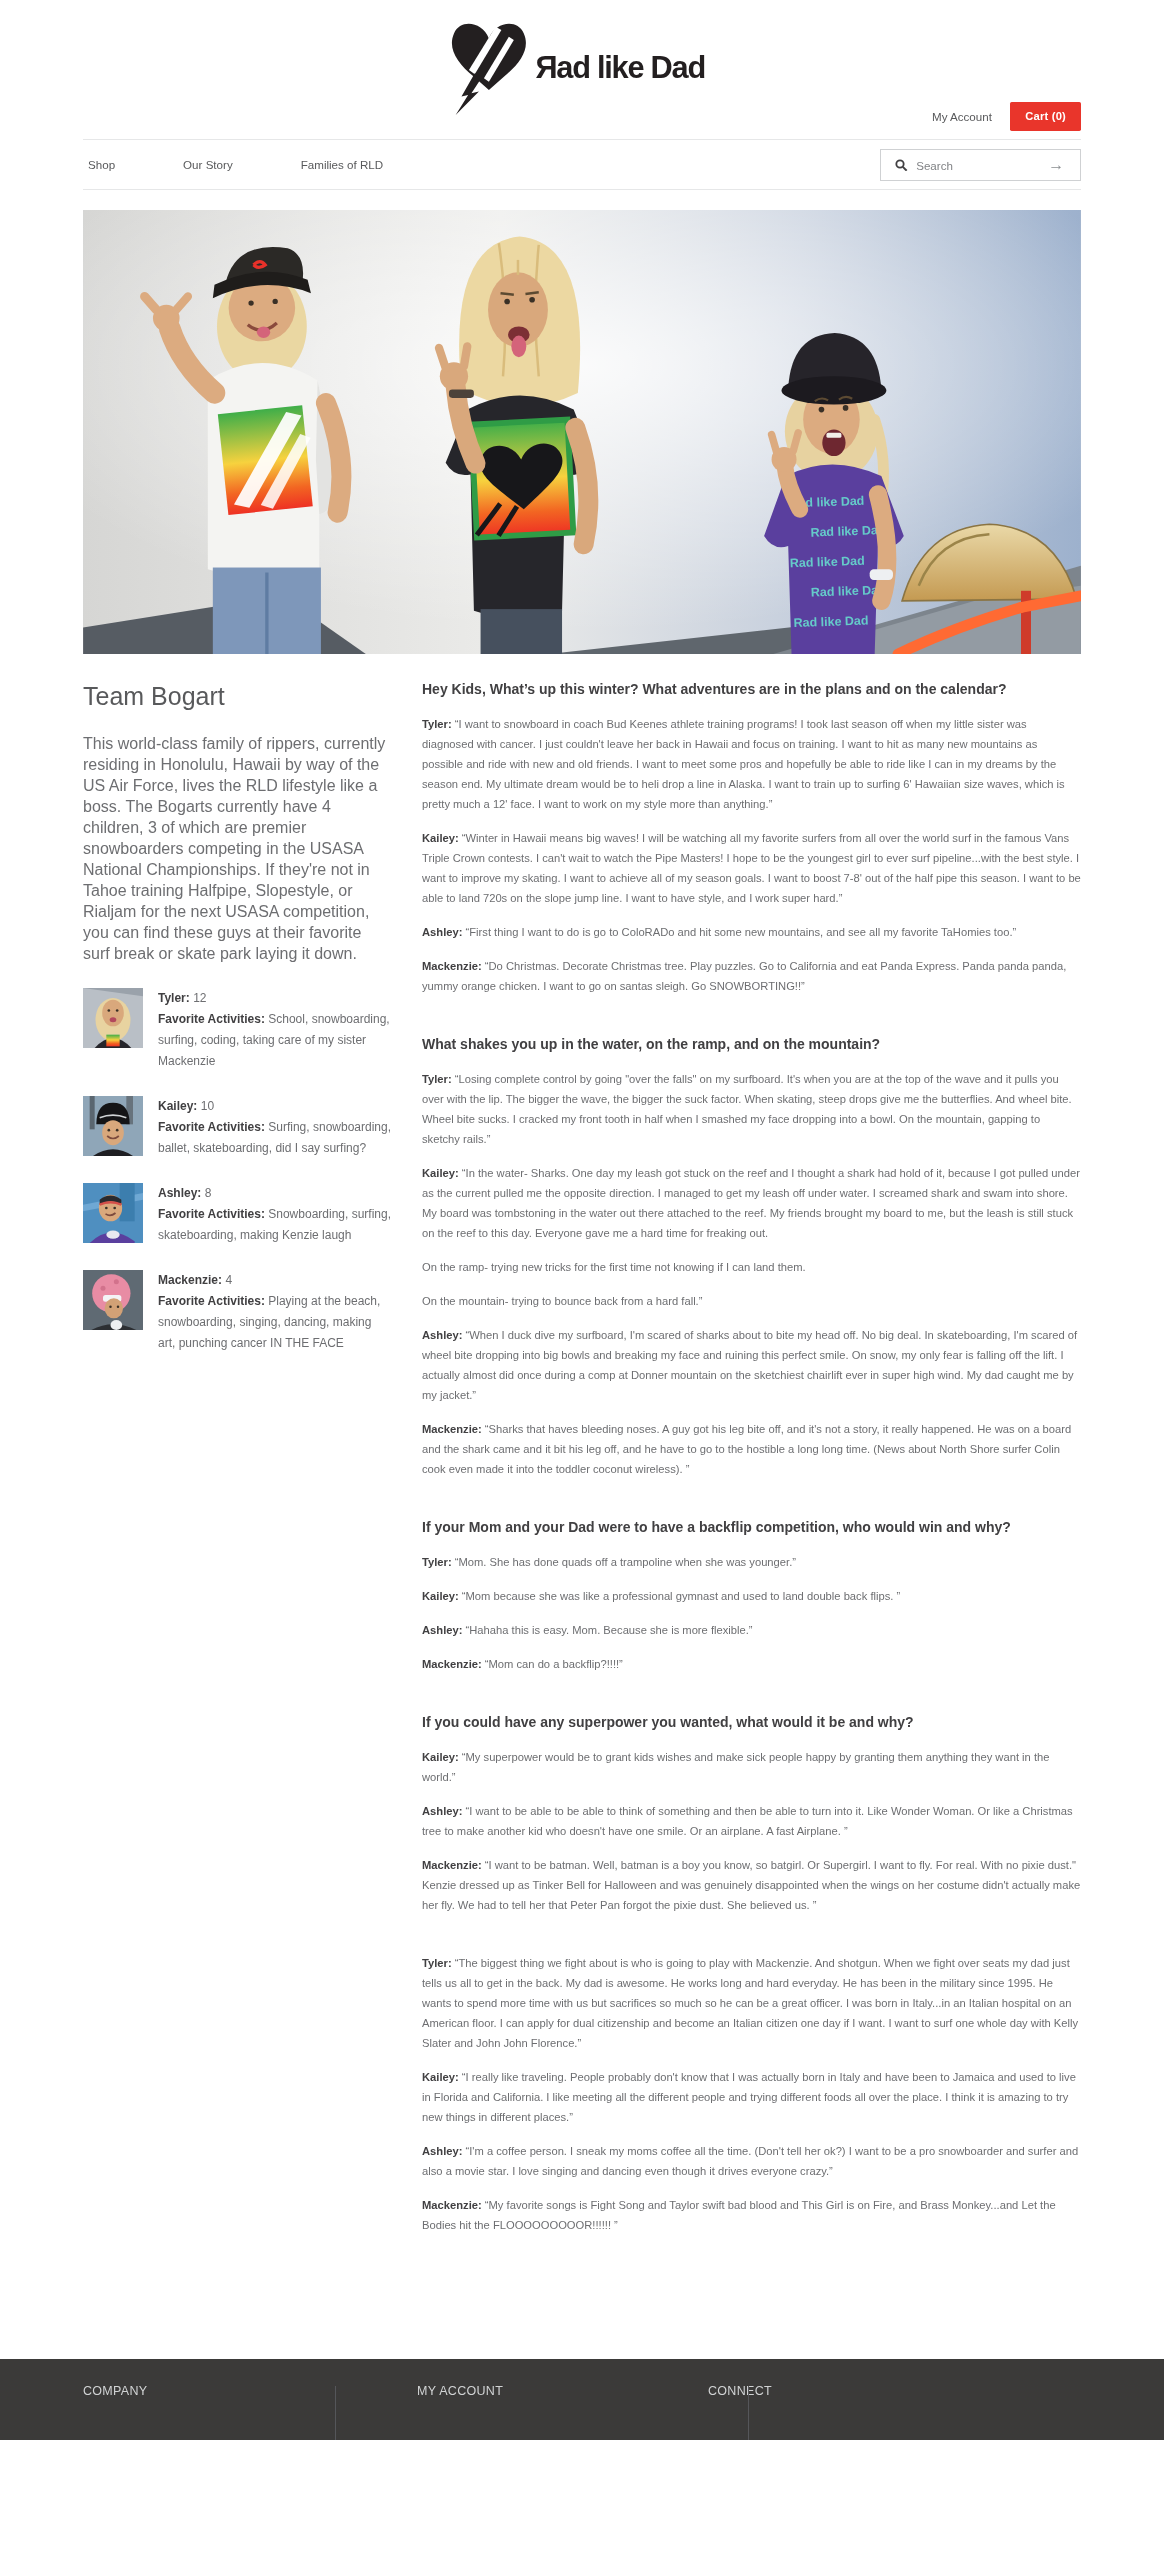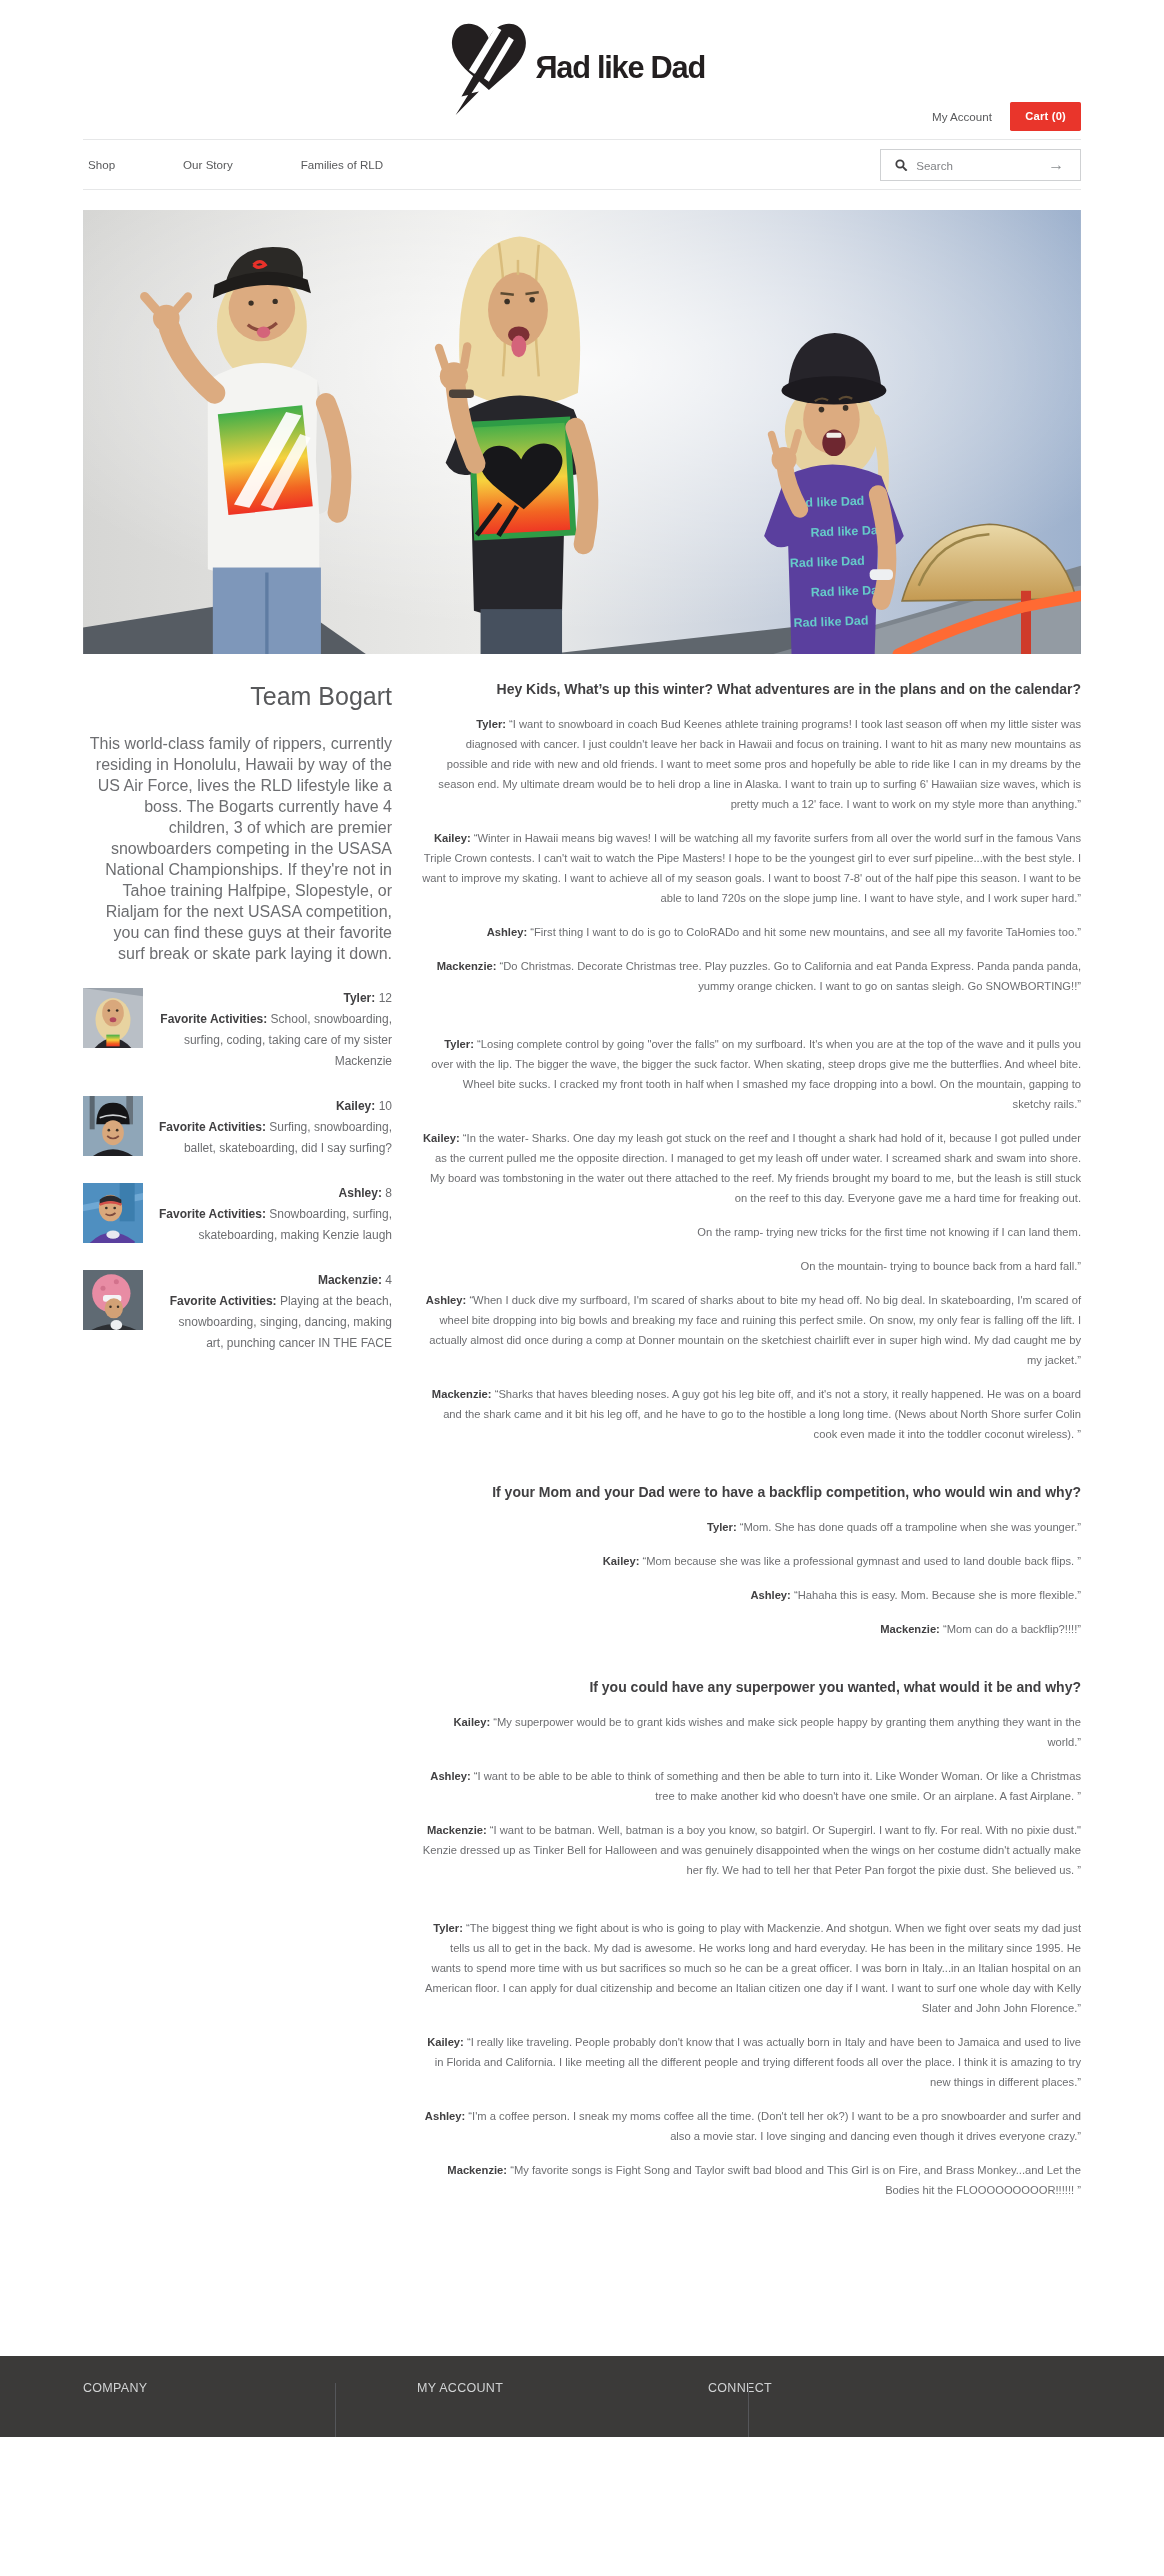--- a/index.html
+++ b/index.html
@@ -26,21 +26,21 @@
   .searchbox input { border:none; outline:none; flex:1; font-size:11.6px; color:#414042; font-family:inherit; min-width:0; }
   .searchbox input::placeholder { color:#808285; }
   .search-go { background:none; border:none; color:#8a8d90; font-size:16px; cursor:pointer; padding:0 1.7px; line-height:1; }
   .mag { margin-right:6.7px; flex:0 0 auto; }
 
   
   .hero { margin-top:20px; width:998px; height:444px; overflow:hidden; background:#cfd3d6; }
   .hero svg { display:block; }
 
   
-  .page-main { display:flex; align-items:flex-start; margin-top:25px; padding-bottom:118px;text-align:right; }
+  .page-main { display:flex; align-items:flex-start; margin-top:25px; padding-bottom:86px; }
   .left-col { width:309px; flex:0 0 309px; }
   .right-col { flex:1; margin-left:30px; }
   h1.page-title { font-size:25px; font-weight:400; color:#58595b; margin:3.3px 0 21.6px; }
   .intro { font-size:16px; line-height:21px; margin:0; color:#6d6e71; }
   .kid-row { display:flex; margin-top:24px; }
   .kid-photo { width:60px; height:60px; flex:0 0 60px; overflow:hidden; }
   .kid-info { margin-left:15px; font-size:12px; line-height:21px; }
   .kid-info strong { color:#414042; }
   .qa { margin-bottom:38px; }
   .qa h3 { font-size:14px; line-height:21px; font-weight:bold; color:#414042; margin:0 0 3.3px; }
@@ -346,20 +346,21 @@
 
               <p class="answer"><strong>Kailey:</strong> <span>“Winter in Hawaii means big waves!  I will be watching all my favorite surfers from all over the world surf in the famous Vans Triple Crown contests. I can't wait to watch the Pipe Masters!  I hope to be the youngest girl to ever surf pipeline...with the best style. I want to improve my skating. I want to achieve all of my season goals.  I want to boost 7-8' out of the half pipe this season. I want to be able to land 720s on the slope jump line. I want to have style, and I work super hard.”</span></p>
 
               <p class="answer"><strong>Ashley:</strong> <span>“First thing I want to do is go to ColoRADo and hit some new mountains, and see all my favorite TaHomies too.”</span></p>
 
               <p class="answer"><strong>Mackenzie:</strong> <span>“Do Christmas. Decorate Christmas tree. Play puzzles. Go to California and eat Panda Express. Panda panda panda, yummy orange chicken. I want to go on santas sleigh. Go SNOWBORTING!!”</span></p>
             </div>
         </section>
 
         <section class="qa">
+          <h3>What shakes you up in the water, on the ramp, and on the mountain?</h3>
           <div>
 
               <p class="answer"><strong>Tyler:</strong> <span>“Losing complete control by going "over the falls" on my surfboard. It's when you are at the top of the wave and it pulls you over with the lip. The bigger the wave, the bigger the suck factor.  When skating, steep drops give me the butterflies. And wheel bite. Wheel bite sucks. I cracked my front tooth in half when I smashed my face dropping into a bowl. On the mountain, gapping to sketchy rails.”</span></p>
 
               <p class="answer"><strong>Kailey:</strong> <span>“In the water- Sharks. One day my leash got stuck on the reef and I thought a shark had hold of it, because I got pulled under as the current pulled me the opposite direction. I managed to get my leash off under water. I screamed shark and swam into shore. My board was tombstoning in the water out there attached to the reef. My friends brought my board to me, but the leash is still stuck on the reef to this day. Everyone gave me a hard time for freaking out.</span></p>
 
               <p class="answer"> <span>On the ramp- trying new tricks for the first time not knowing if I can land them.</span></p>
 
               <p class="answer"> <span>On the mountain- trying to bounce back from a hard fall.”</span></p>
 

